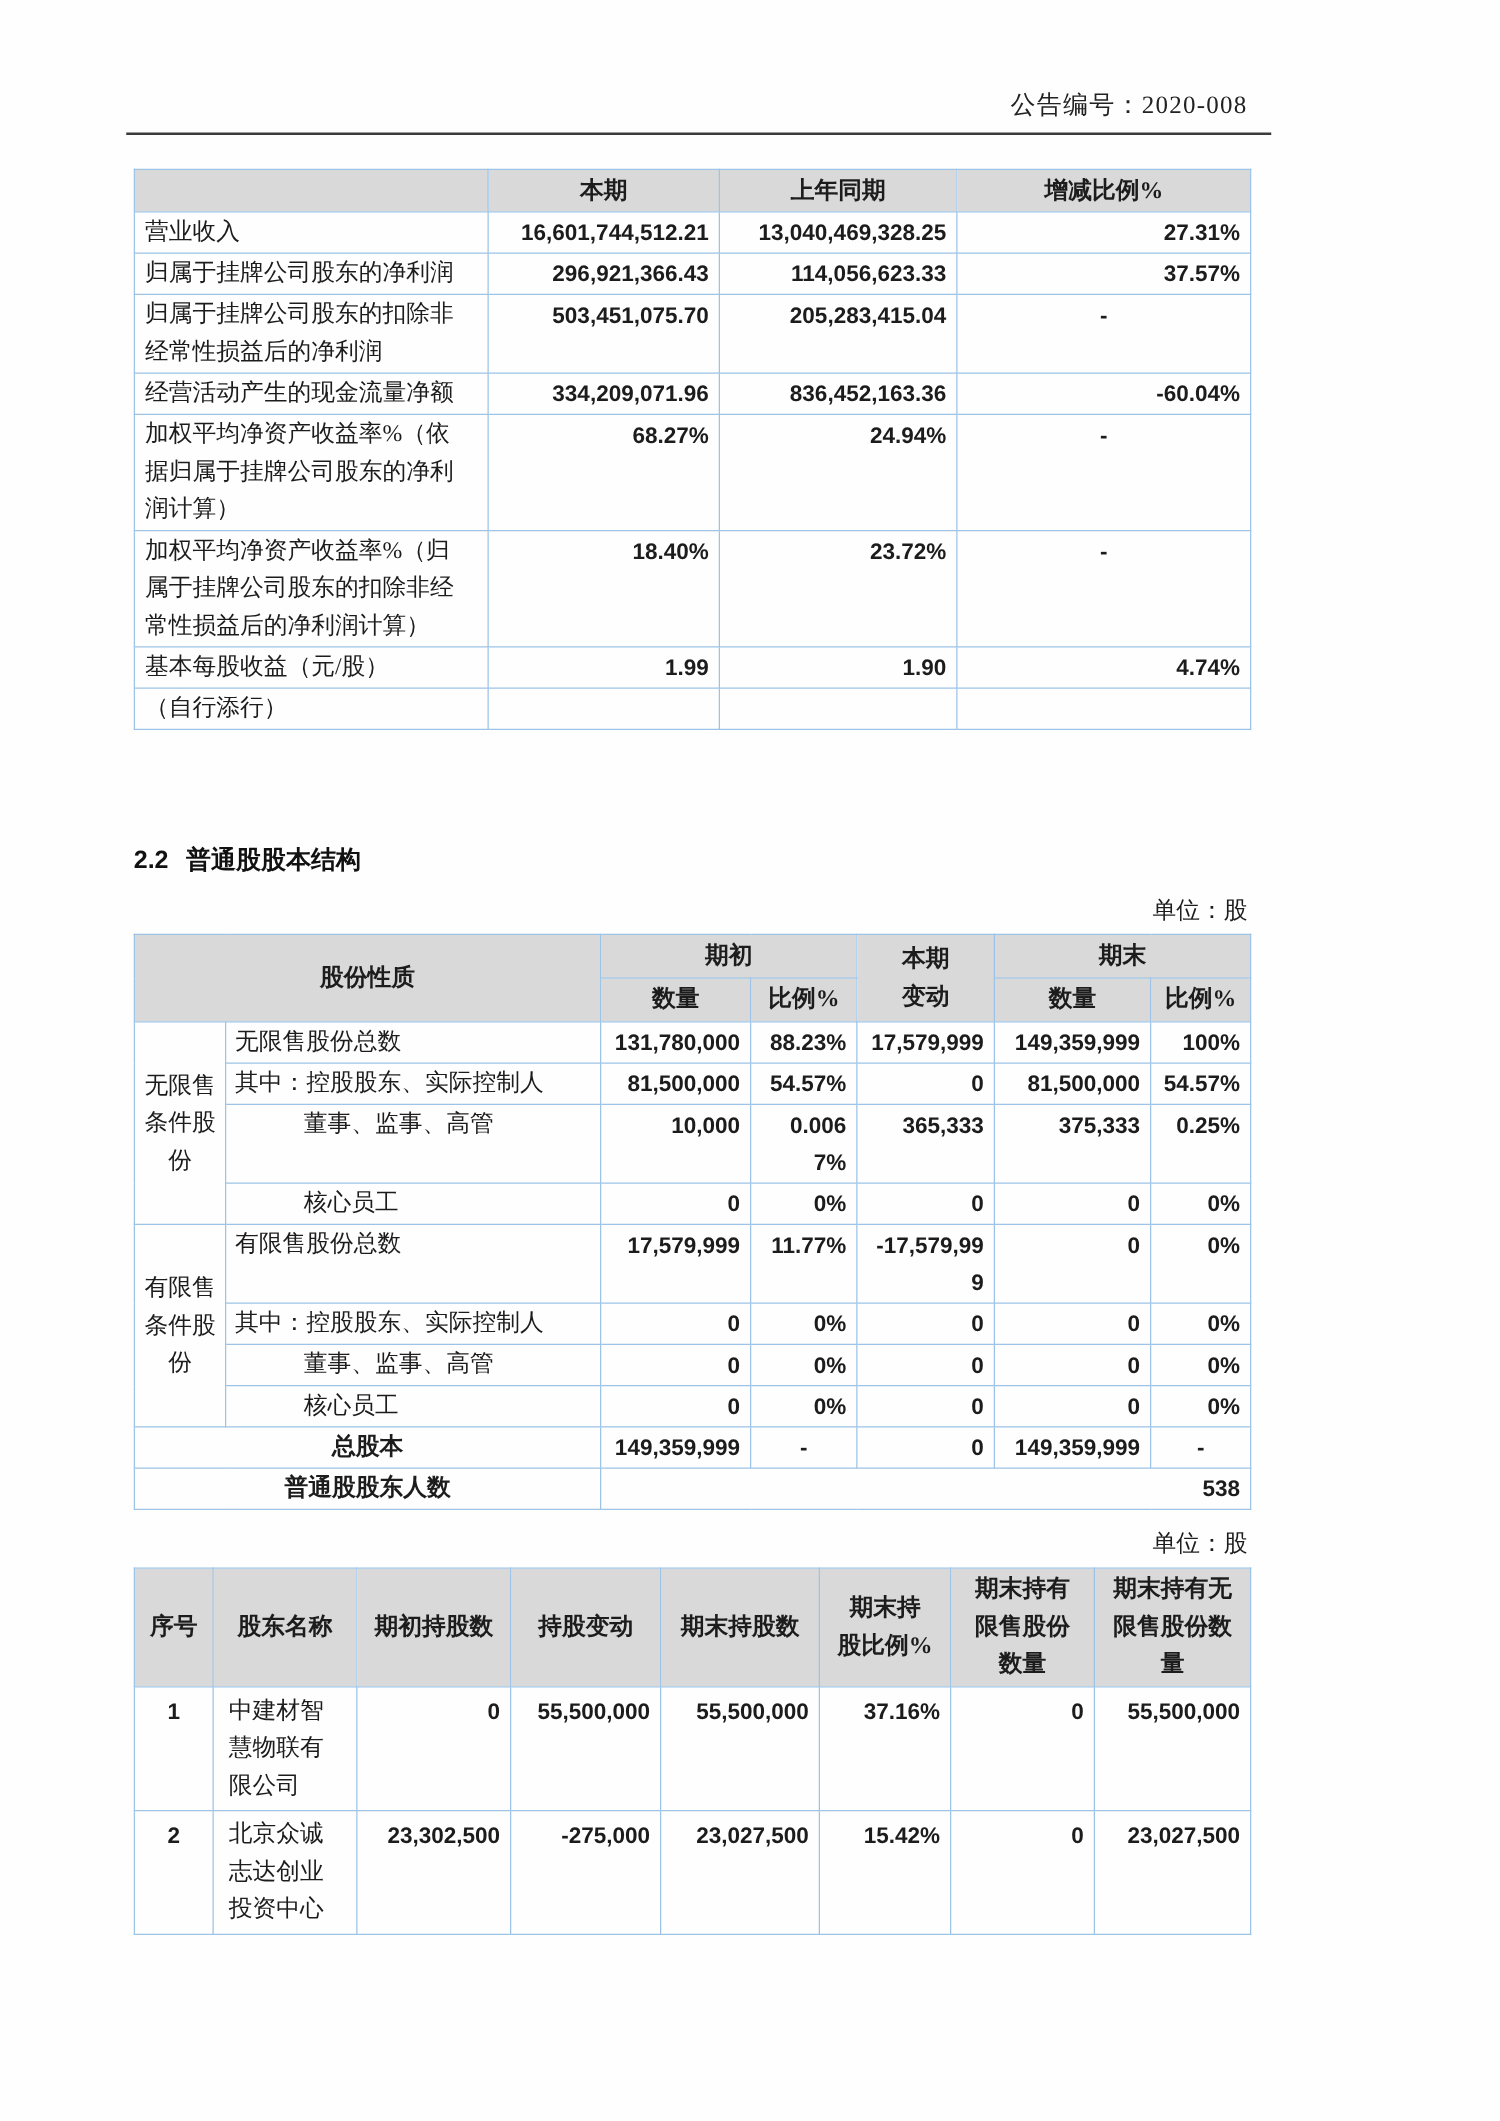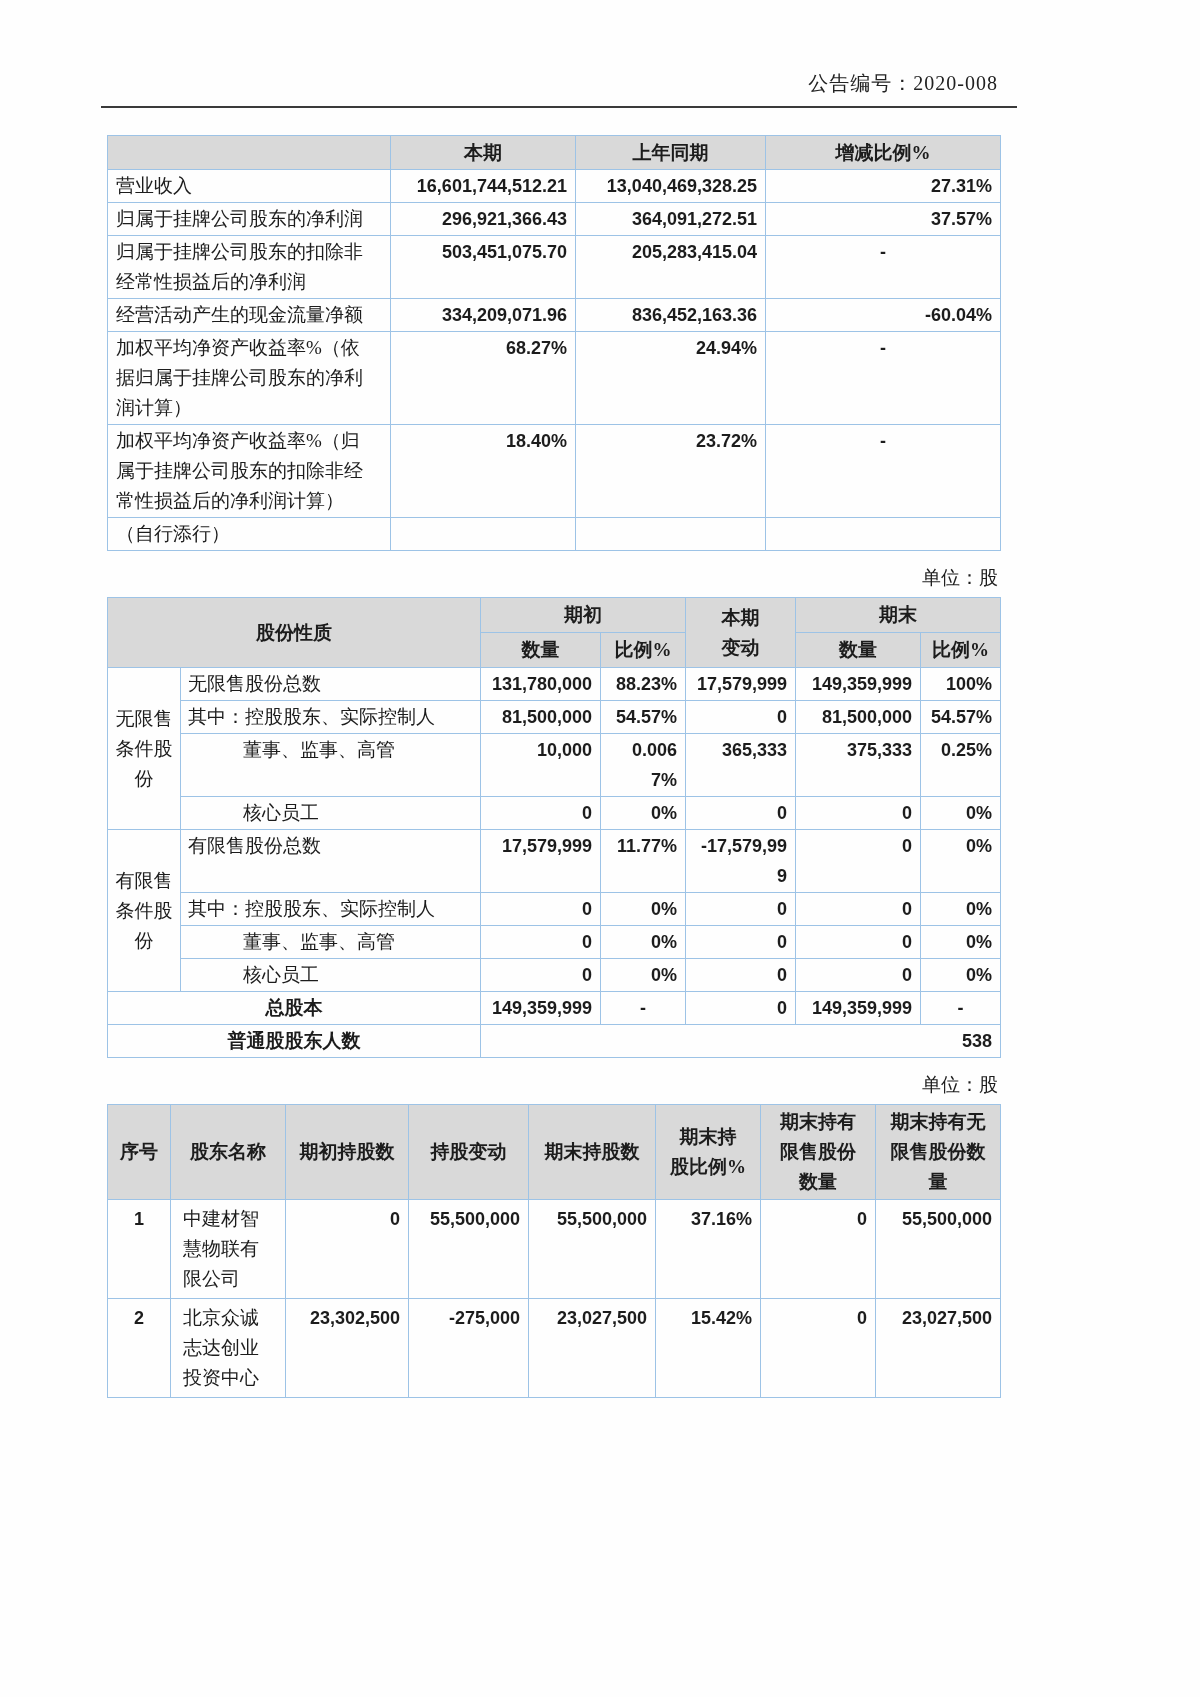--- a/index.html
+++ b/index.html
@@ -89,21 +89,21 @@
     </tr>
     <tr>
       <td>营业收入</td>
       <td class="num">16,601,744,512.21</td>
       <td class="num">13,040,469,328.25</td>
       <td class="num">27.31%</td>
     </tr>
     <tr>
       <td>归属于挂牌公司股东的净利润</td>
       <td class="num">296,921,366.43</td>
-      <td class="num">364,091,272.51</td>
+      <td class="num">114,056,623.33</td>
       <td class="num">37.57%</td>
     </tr>
     <tr>
       <td class="pre">归属于挂牌公司股东的扣除非
 经常性损益后的净利润</td>
       <td class="num">503,451,075.70</td>
       <td class="num">205,283,415.04</td>
       <td class="num ctr">-</td>
     </tr>
     <tr>
@@ -122,28 +122,37 @@
     </tr>
     <tr>
       <td class="pre">加权平均净资产收益率%（归
 属于挂牌公司股东的扣除非经
 常性损益后的净利润计算）</td>
       <td class="num">18.40%</td>
       <td class="num">23.72%</td>
       <td class="num ctr">-</td>
     </tr>
     <tr>
+      <td>基本每股收益（元/股）</td>
+      <td class="num">1.99</td>
+      <td class="num">1.90</td>
+      <td class="num">4.74%</td>
+    </tr>
+    <tr>
       <td>（自行添行）</td>
       <td class="num"></td>
       <td class="num"></td>
       <td class="num"></td>
     </tr>
   </tbody>
     </table>
 
+  <div class="section-heading h22">
+    <span class="sec-num">2.2</span><span>普通股股本结构</span>
+  </div>
   <div class="unit">单位：股</div>
 
   <table class="t2">
     <colgroup>
         <col style="width:73px">
         <col style="width:300px">
         <col style="width:120px">
         <col style="width:85px">
         <col style="width:110px">
         <col style="width:125px">

